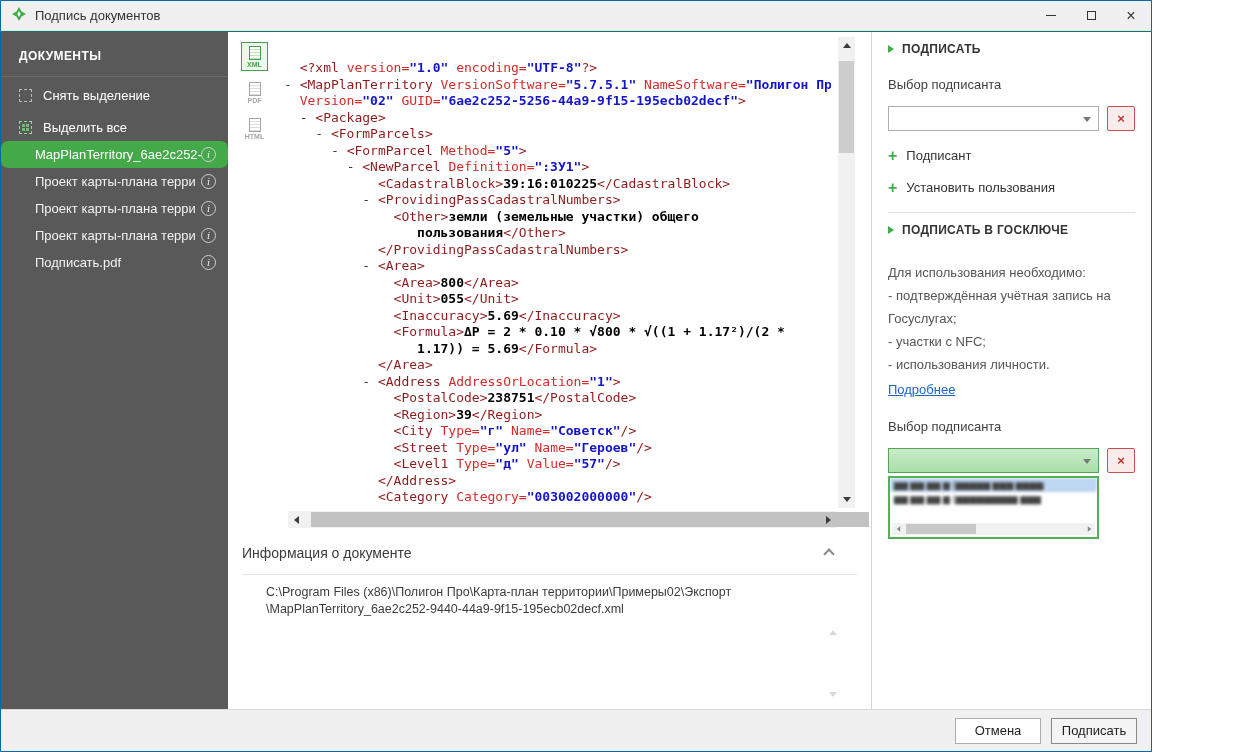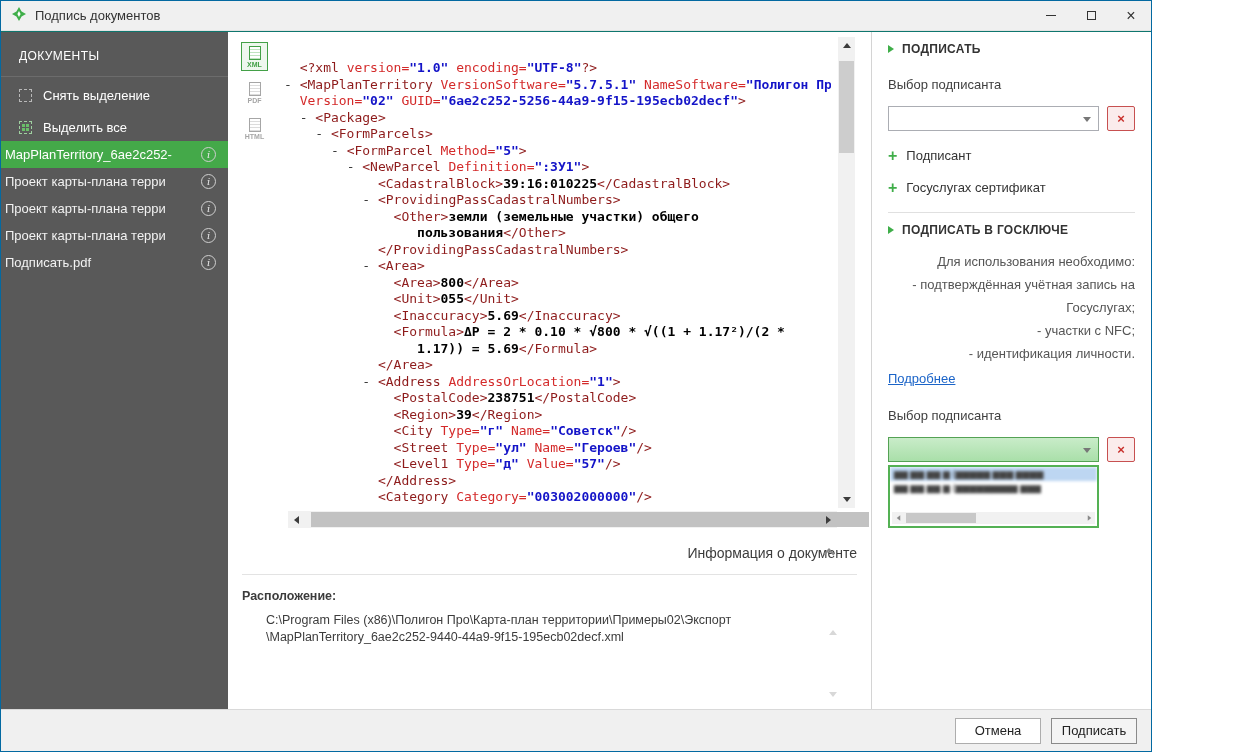--- a/index.html
+++ b/index.html
@@ -10,28 +10,28 @@
   .titlebar { position:absolute; top:0; left:0; right:0; height:30px; background:#f0f0f0; display:flex; align-items:center; padding-left:10px; border-bottom:1px solid #e3e3e3; }
   .title { font-size:13px; color:#333; margin-left:8px; }
   .win-controls { margin-left:auto; display:flex; height:100%; }
   .win-btn { width:40px; display:flex; align-items:center; justify-content:center; color:#333; cursor:pointer; }
   .glyph-min { width:10px; height:1px; background:#333; }
   .glyph-max { width:9px; height:9px; border:1px solid #333; }
   .glyph-close { font-size:16px; line-height:16px; color:#333; }
 
   
   .sidebar { position:absolute; left:0; top:31px; width:227px; bottom:42px; background:#595959; color:#fff; }
-  .sb-header { padding:17px 18px 13px; font-size:12px; font-weight:normal; letter-spacing:.4px; }
+  .sb-header { padding:17px 18px 13px; font-size:12px; font-weight:bold; letter-spacing:.4px; }
   .sb-sep { height:1px; background:#6c6c6c; }
   .sb-item { height:27px; display:flex; align-items:center; gap:11px; padding:0 18px; font-size:13px; cursor:pointer; margin-top:5px; }
   .ico-select-all { width:13px; height:13px; border:1px dashed #9fd0a0; position:relative; flex:none; }
   .ico-select-all::before { content:""; position:absolute; left:2px; top:2px; width:3px; height:3px; background:#6abf69; box-shadow:4px 0 0 #6abf69,0 4px 0 #6abf69,4px 4px 0 #6abf69; }
   .ico-deselect { width:13px; height:13px; border:1px dashed #b9b9b9; flex:none; }
   .sb-listheader { margin-top:14px; background:#4b4b4b; height:40px; display:flex; align-items:center; padding:0 18px; font-size:12px; font-weight:bold; letter-spacing:.4px; }
-  .doc-item { height:27px; display:flex; align-items:center; padding:0 12px 0 4px; font-size:13px; color:#f2f2f2; cursor:pointer; }
+  .doc-item { height:27px; display:flex; align-items:center; padding:0 12px 0 34px; font-size:13px; color:#f2f2f2; cursor:pointer;border-radius:7px; }
   .doc-item.selected { background:#44a949; color:#fff; }
   .doc-label { flex:1; white-space:nowrap; overflow:hidden; }
   .info-ico { width:15px; height:15px; border:1px solid #cfcfcf; border-radius:50%; font-size:10px; font-style:italic; font-family:"DejaVu Serif",serif; display:flex; align-items:center; justify-content:center; color:#e9e9e9; flex:none; }
 
   
   .center { position:absolute; left:227px; top:31px; right:280px; bottom:42px; background:#fff; }
   .fmt-strip { position:absolute; left:13px; top:10px; display:flex; flex-direction:column; gap:7px; align-items:center; }
   .fmt-btn { width:27px; display:flex; flex-direction:column; align-items:center; gap:1px; padding:3px 2px 2px; cursor:pointer; border:1px solid transparent; }
   .fmt-btn.active { border:1px solid #43a047; background:#eef7ee; }
   .fmt-doc { width:12px; height:14px; border:1px solid #a6a6a6; background:repeating-linear-gradient(#fff 0 2px,#dcdcdc 2px 3px); }
@@ -55,21 +55,21 @@
   .tri-left { width:0; height:0; border-top:4px solid transparent; border-bottom:4px solid transparent; border-right:5px solid #3c3c3c; }
   .tri-right { width:0; height:0; border-top:4px solid transparent; border-bottom:4px solid transparent; border-left:5px solid #3c3c3c; }
   .vs-thumb { position:absolute; left:1px; width:15px; top:24px; height:92px; background:#cdcdcd; cursor:grab; }
 
   .hscroll { position:absolute; left:60px; right:34px; top:479px; height:17px; background:#f1f1f1; }
   .hs-arrow { position:absolute; top:0; width:17px; height:17px; display:flex; align-items:center; justify-content:center; cursor:pointer; }
   .hs-arrow.left { left:0; } .hs-arrow.right { right:0; }
   .hs-thumb { position:absolute; top:1px; height:15px; left:23px; width:558px; background:#c2c2c2; cursor:grab; }
 
   .doc-info { position:absolute; left:14px; right:14px; top:500px; bottom:0; }
-  .di-header { position:relative; padding-top:13px; font-size:14px; color:#3c3c3c;text-align:right; }
+  .di-header { position:relative; padding-top:13px; font-size:14px; color:#3c3c3c; }
   .di-caret { position:absolute; right:24px; top:18px; width:8px; height:8px; border-left:2px solid #8a8a8a; border-top:2px solid #8a8a8a; transform:rotate(45deg); cursor:pointer; }
   .di-sep { margin-top:13px; border-top:1px solid #e3e3e3; }
   .di-label { margin:14px 0 0 0; font-size:12.5px; font-weight:bold; color:#3c3c3c; }
   .di-path { margin-left:24px; font-size:12.5px; color:#3c3c3c; line-height:17px; }
   .di-path.first { margin-top:9px; }
   .di-up { position:absolute; right:20px; top:98px; width:0; height:0; border-left:4px solid transparent; border-right:4px solid transparent; border-bottom:5px solid #d8d8d8; }
   .di-down { position:absolute; right:20px; bottom:12px; width:0; height:0; border-left:4px solid transparent; border-right:4px solid transparent; border-top:5px solid #d8d8d8; }
 
   
   .rightpanel { position:absolute; top:31px; right:0; width:280px; bottom:42px; background:#fff; border-left:1px solid #d4d4d4; padding:0 16px; overflow:hidden; }
@@ -77,21 +77,21 @@
   .caret-right { width:0; height:0; border-top:4px solid transparent; border-bottom:4px solid transparent; border-left:6px solid #3fae49; }
   .rp-label { margin-top:21px; font-size:13px; color:#404040; }
   .combo-row { display:flex; align-items:center; margin-top:14px; }
   .combo { flex:1; height:25px; border:1px solid #abadb3; background:#fff; position:relative; cursor:pointer; }
   .combo-arrow { position:absolute; right:7px; top:10px; width:0; height:0; border-left:4px solid transparent; border-right:4px solid transparent; border-top:5px solid #777; }
   .combo.green { background:linear-gradient(#c9ecc9,#a9dfa9); border:1px solid #54a254; }
   .x-btn { width:28px; height:25px; margin-left:8px; border:1px solid #c75050; border-radius:2px; background:#fbecec; color:#c9302c; font-weight:bold; font-size:13px; line-height:1; cursor:pointer; flex:none; }
   .rp-link { margin-top:17px; font-size:13px; color:#333; display:flex; align-items:center; gap:9px; cursor:pointer; }
   .plus { color:#3fae49; font-weight:bold; font-size:16px; line-height:13px; }
   .rp-sep { margin-top:17px; border-top:1px solid #e0e0e0; }
-  .gk-info { margin-top:13px;text-align:right; }
+  .gk-info { margin-top:24px; }
   .gk-line { font-size:13px; color:#555; line-height:23px; white-space:nowrap; }
   .rp-more { display:inline-block; margin-top:6px; font-size:13px; color:#1b64c8; text-decoration:underline; cursor:pointer; }
   .dd-panel { margin-top:3px; width:calc(100% - 36px); height:63px; border:2px solid #54b154; background:#fff; position:relative; overflow:hidden; }
   .dd-item { font-size:9px; line-height:14px; padding:0 4px; color:#444; white-space:nowrap; overflow:hidden; filter:blur(1.4px); }
   .dd-item.first { background:#bdd6f2; }
   .dd-hscroll { position:absolute; left:2px; right:2px; bottom:2px; height:12px; background:#f1f1f1; }
   .dd-arrow { position:absolute; top:0; width:12px; height:12px; display:flex; align-items:center; justify-content:center; }
   .dd-arrow.left { left:0; } .dd-arrow.right { right:0; }
   .dd-arrow .tri-left { border-right-color:#8a8a8a; transform:scale(.7); }
   .dd-arrow .tri-right { border-left-color:#8a8a8a; transform:scale(.7); }
@@ -200,21 +200,20 @@
           <span class="tri-right"></span>
         </div>
     </div>
 
     <div class="doc-info">
       <div class="di-header">
         <span>Информация о документе</span>
         <span class="di-caret"></span>
       </div>
       <div class="di-sep"></div>
-      <div class="di-label">Расположение:</div>
       <div class="di-path first">C:\Program Files (x86)\Полигон Про\Карта-план территории\Примеры02\Экспорт</div>
       <div class="di-path">\MapPlanTerritory_6ae2c252-9440-44a9-9f15-195ecb02decf.xml</div>
       <span class="di-up"></span>
       <span class="di-down"></span>
     </div>
   </div>
 
   <div class="rightpanel">
     <div class="rp-header">
       <span class="caret-right"></span>
@@ -227,33 +226,33 @@
         <span class="combo-arrow"></span>
       </div>
       <button class="x-btn">×</button>
     </div>
     <div class="rp-link">
       <span class="plus">+</span>
       <span>Подписант</span>
     </div>
     <div class="rp-link">
       <span class="plus">+</span>
-      <span>Госуслугах сертификат</span>
+      <span>Установить пользования</span>
     </div>
     <div class="rp-sep"></div>
     <div class="rp-header">
       <span class="caret-right"></span>
       <span>ПОДПИСАТЬ В ГОСКЛЮЧЕ</span>
     </div>
     <div class="gk-info">
         <div class="gk-line">Для использования необходимо:</div>
         <div class="gk-line">- подтверждённая учётная запись на</div>
         <div class="gk-line">Госуслугах;</div>
         <div class="gk-line">- участки с NFC;</div>
-        <div class="gk-line">- идентификация личности.</div>
+        <div class="gk-line">- использования личности.</div>
       </div>
     <span class="rp-more">Подробнее</span>
     <div class="rp-label">Выбор подписанта</div>
     <div class="combo-row">
       <div class="combo green">
         <span class="combo-arrow"></span>
       </div>
       <button class="x-btn">×</button>
     </div>
     <div class="dd-panel">

